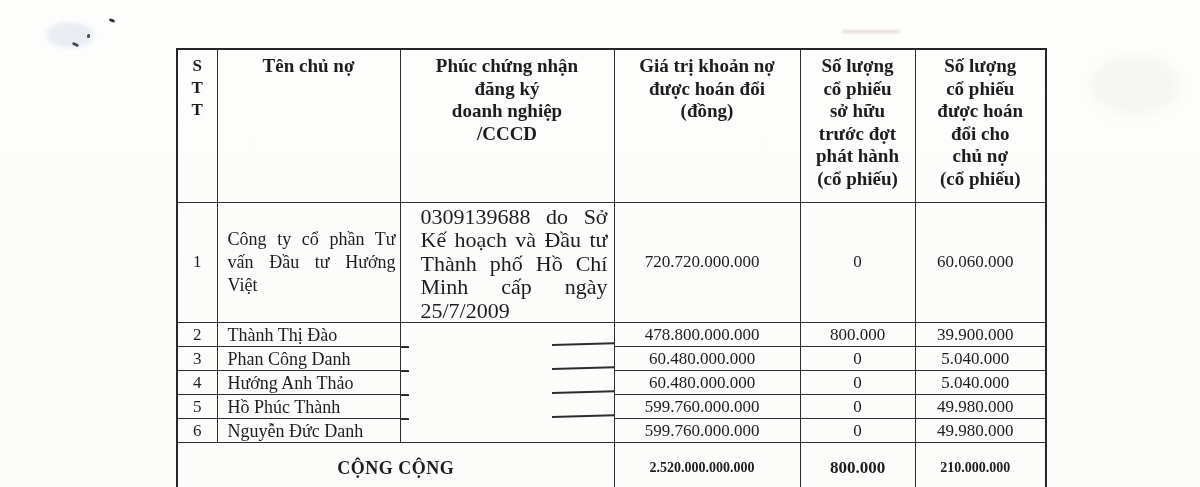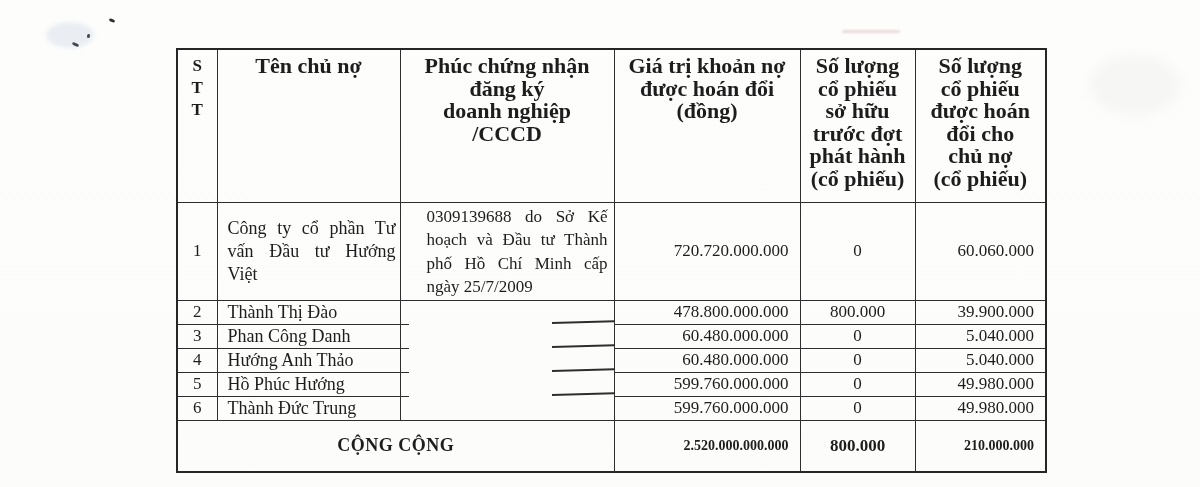--- a/index.html
+++ b/index.html
@@ -26,38 +26,38 @@
     position:absolute;left:176px;top:48px;
     width:869px;border-collapse:collapse;table-layout:fixed;
     color:#1d1d1d;border:2.5px solid #262626;
   }
   table.doc td,table.doc th{
     border:1.5px solid #2e2e2e;overflow:hidden;
   }
   
   tr.hdr th{
     vertical-align:top;text-align:center;font-weight:bold;
-    font-size:22px;line-height:22.5px;padding-top:5px;
+    font-size:19px;line-height:22.5px;padding-top:5px;
     white-space:pre-line;
   }
   tr.hdr{height:153px;}
   tr.hdr th.h-stt{font-size:17px;line-height:22px;}
 
   tr.r1{height:98px;}
   tr.rs{height:24px;}
   tr.total{height:52px;}
 
   td.stt{text-align:center;font-size:17px;}
   td.name{font-size:18px;padding:0 4px 0 10px;line-height:22px;}
   td.name-j{text-align:justify;vertical-align:middle;line-height:23px;}
   td.cert{
-    font-size:17px;line-height:23.5px;text-align:justify;
-    vertical-align:top;padding:2px 6px 0 26px;
+    font-size:22px;line-height:23.5px;text-align:justify;
+    vertical-align:top;padding:2px 6px 0 20px;
   }
-  td.num{font-size:17px;text-align:right;padding-right:11px;white-space:nowrap;}
+  td.num{font-size:17px;text-align:center;padding-right:11px;white-space:nowrap;}
   td.ctr{font-size:17px;text-align:center;}
 
   td.cert-merged{position:relative;padding:0;}
   .cl{position:absolute;background:#2e2e2e;height:1.6px;}
   .cl.right{right:-1px;width:63px;transform:rotate(-1.6deg);}
   .cl.left{left:-1px;width:9px;}
 
   tr.total td{font-weight:bold;}
   td.total-label{text-align:center;font-size:18px;letter-spacing:.5px;}
   tr.total td.num{font-size:14px;}
@@ -149,29 +149,29 @@
     <tr class="rs">
       <td class="stt">4</td>
       <td class="name">Hướng Anh Thảo</td>
       <td class="num">60.480.000.000</td>
       <td class="ctr">0</td>
       <td class="num">5.040.000</td>
     </tr>
 
     <tr class="rs">
       <td class="stt">5</td>
-      <td class="name">Hồ Phúc Hướng</td>
+      <td class="name">Hồ Phúc Thành</td>
       <td class="num">599.760.000.000</td>
       <td class="ctr">0</td>
       <td class="num">49.980.000</td>
     </tr>
 
     <tr class="rs">
       <td class="stt">6</td>
-      <td class="name">Thành Đức Trung</td>
+      <td class="name">Nguyễn Đức Danh</td>
       <td class="num">599.760.000.000</td>
       <td class="ctr">0</td>
       <td class="num">49.980.000</td>
     </tr>
 
     <tr class="total">
       <td class="total-label" colspan="3">CỘNG CỘNG</td>
       <td class="num">2.520.000.000.000</td>
       <td class="ctr">800.000</td>
       <td class="num">210.000.000</td>

